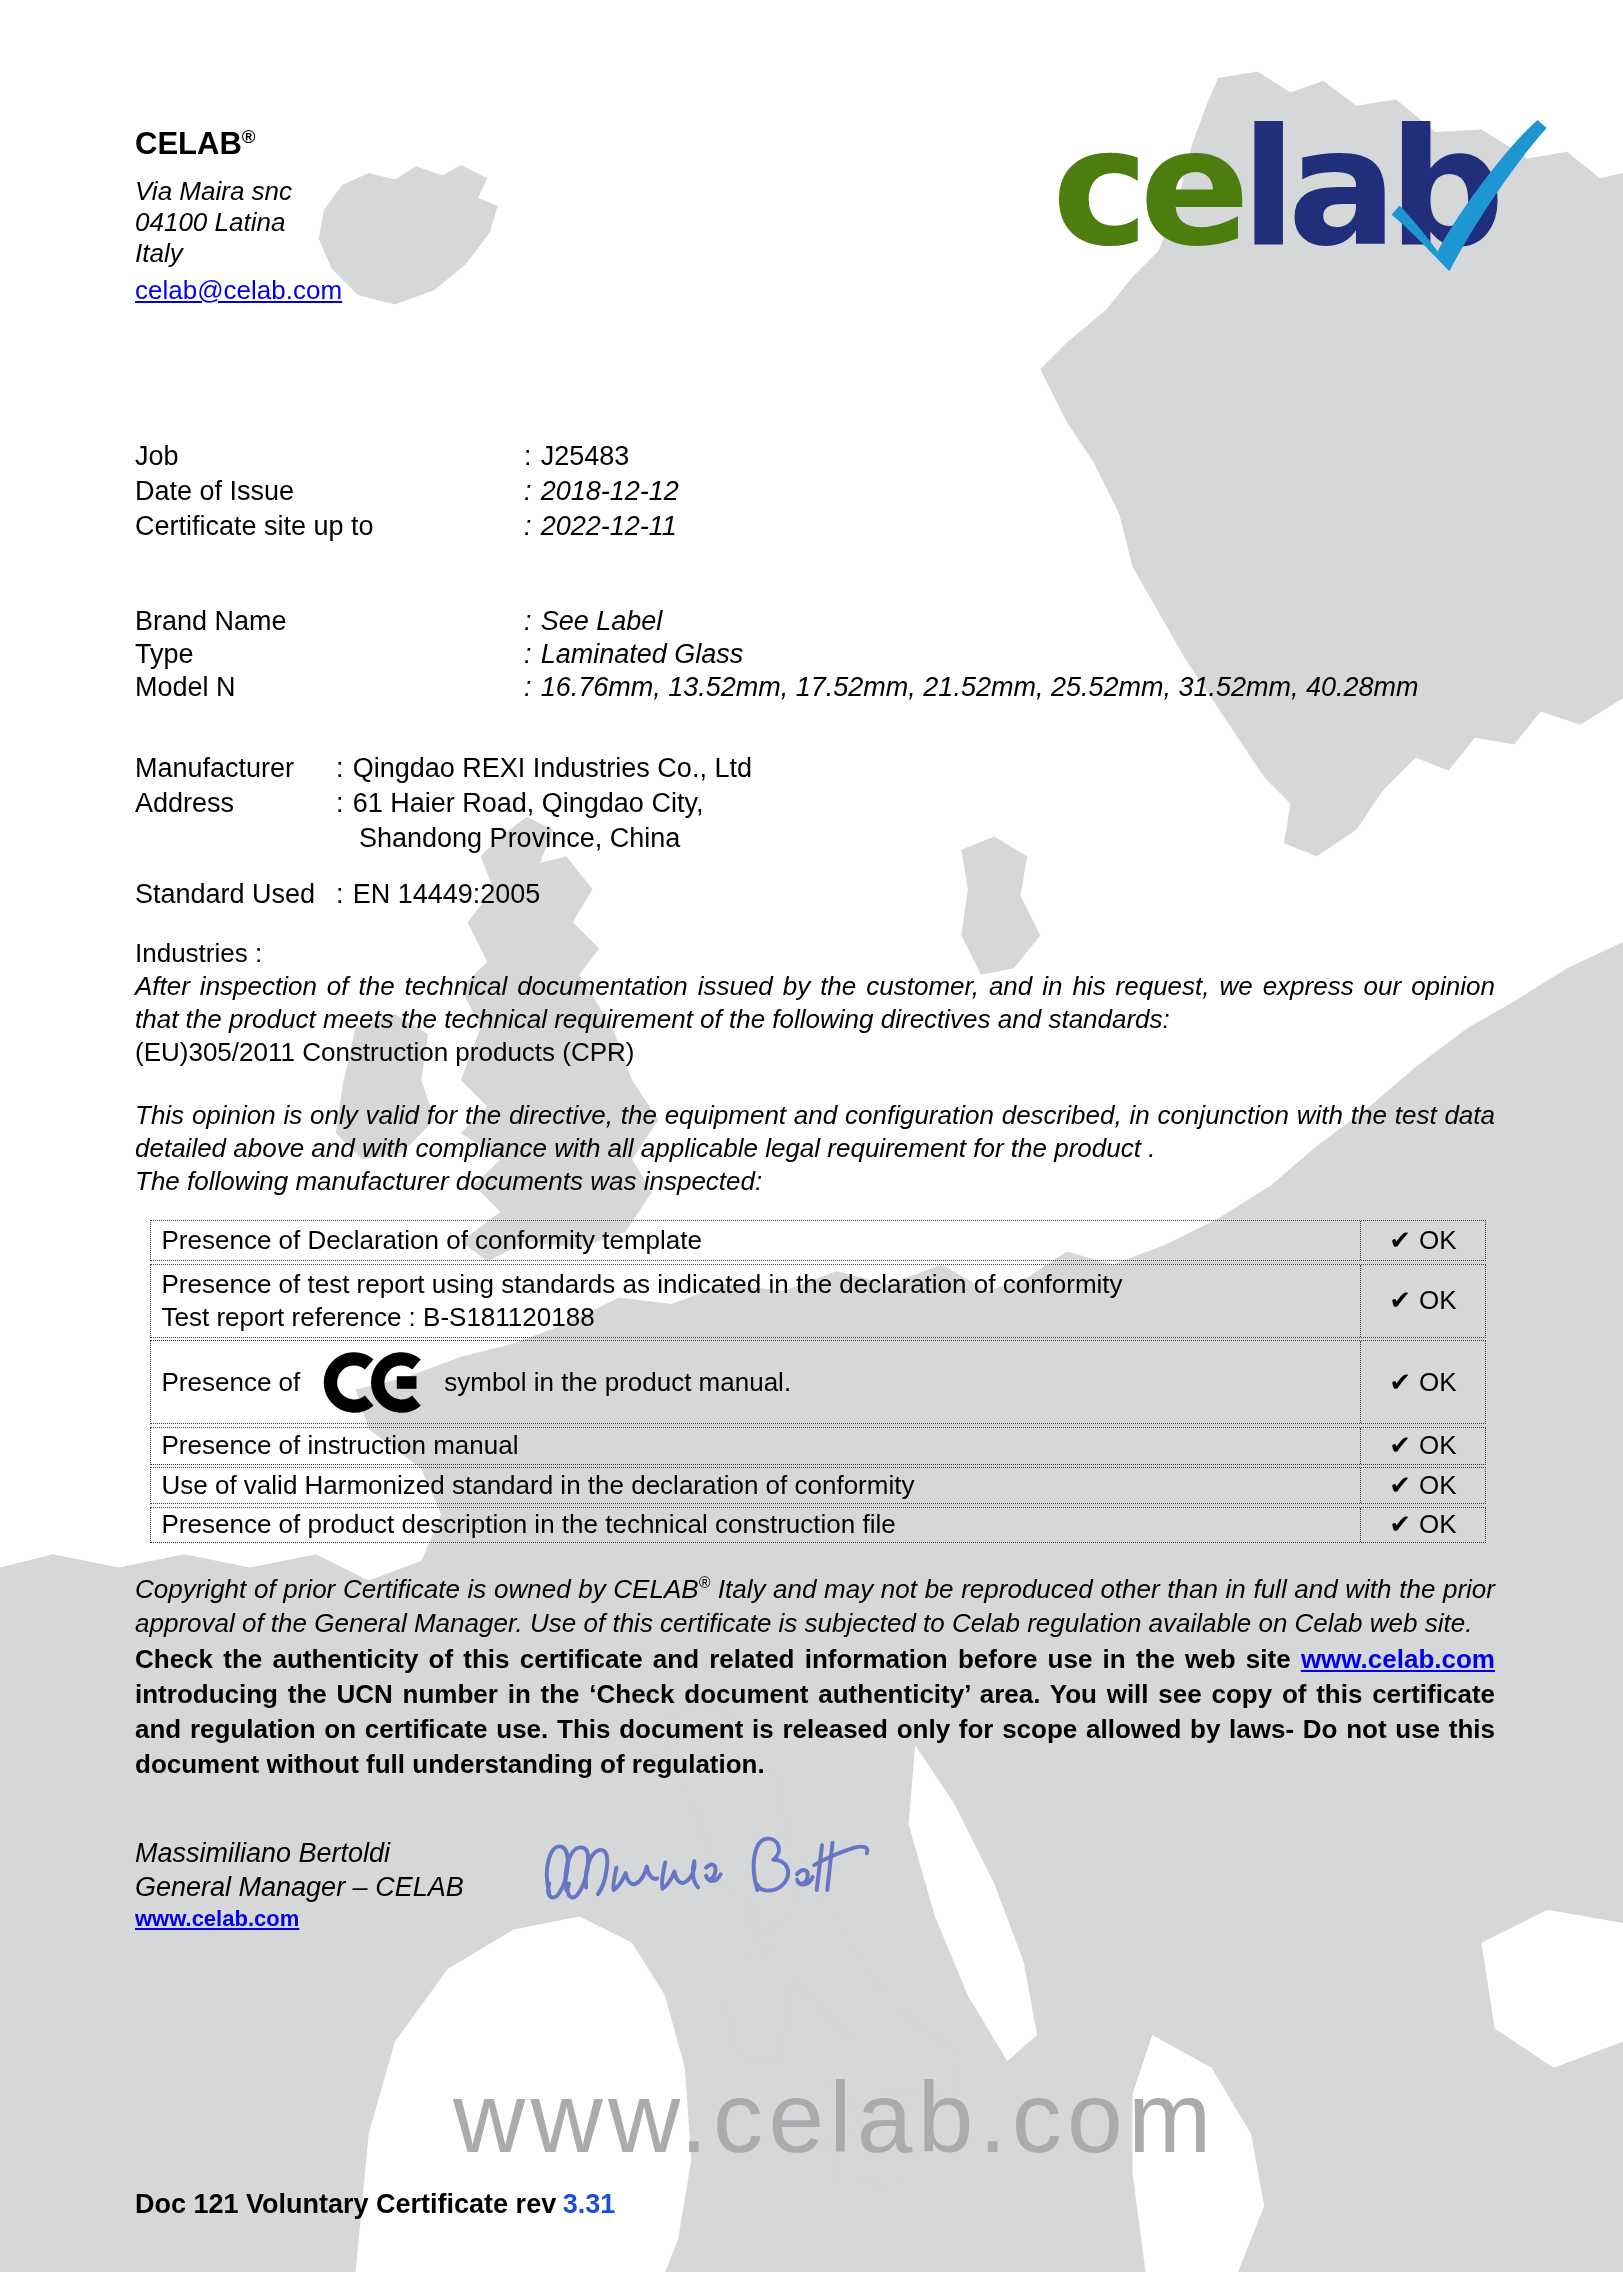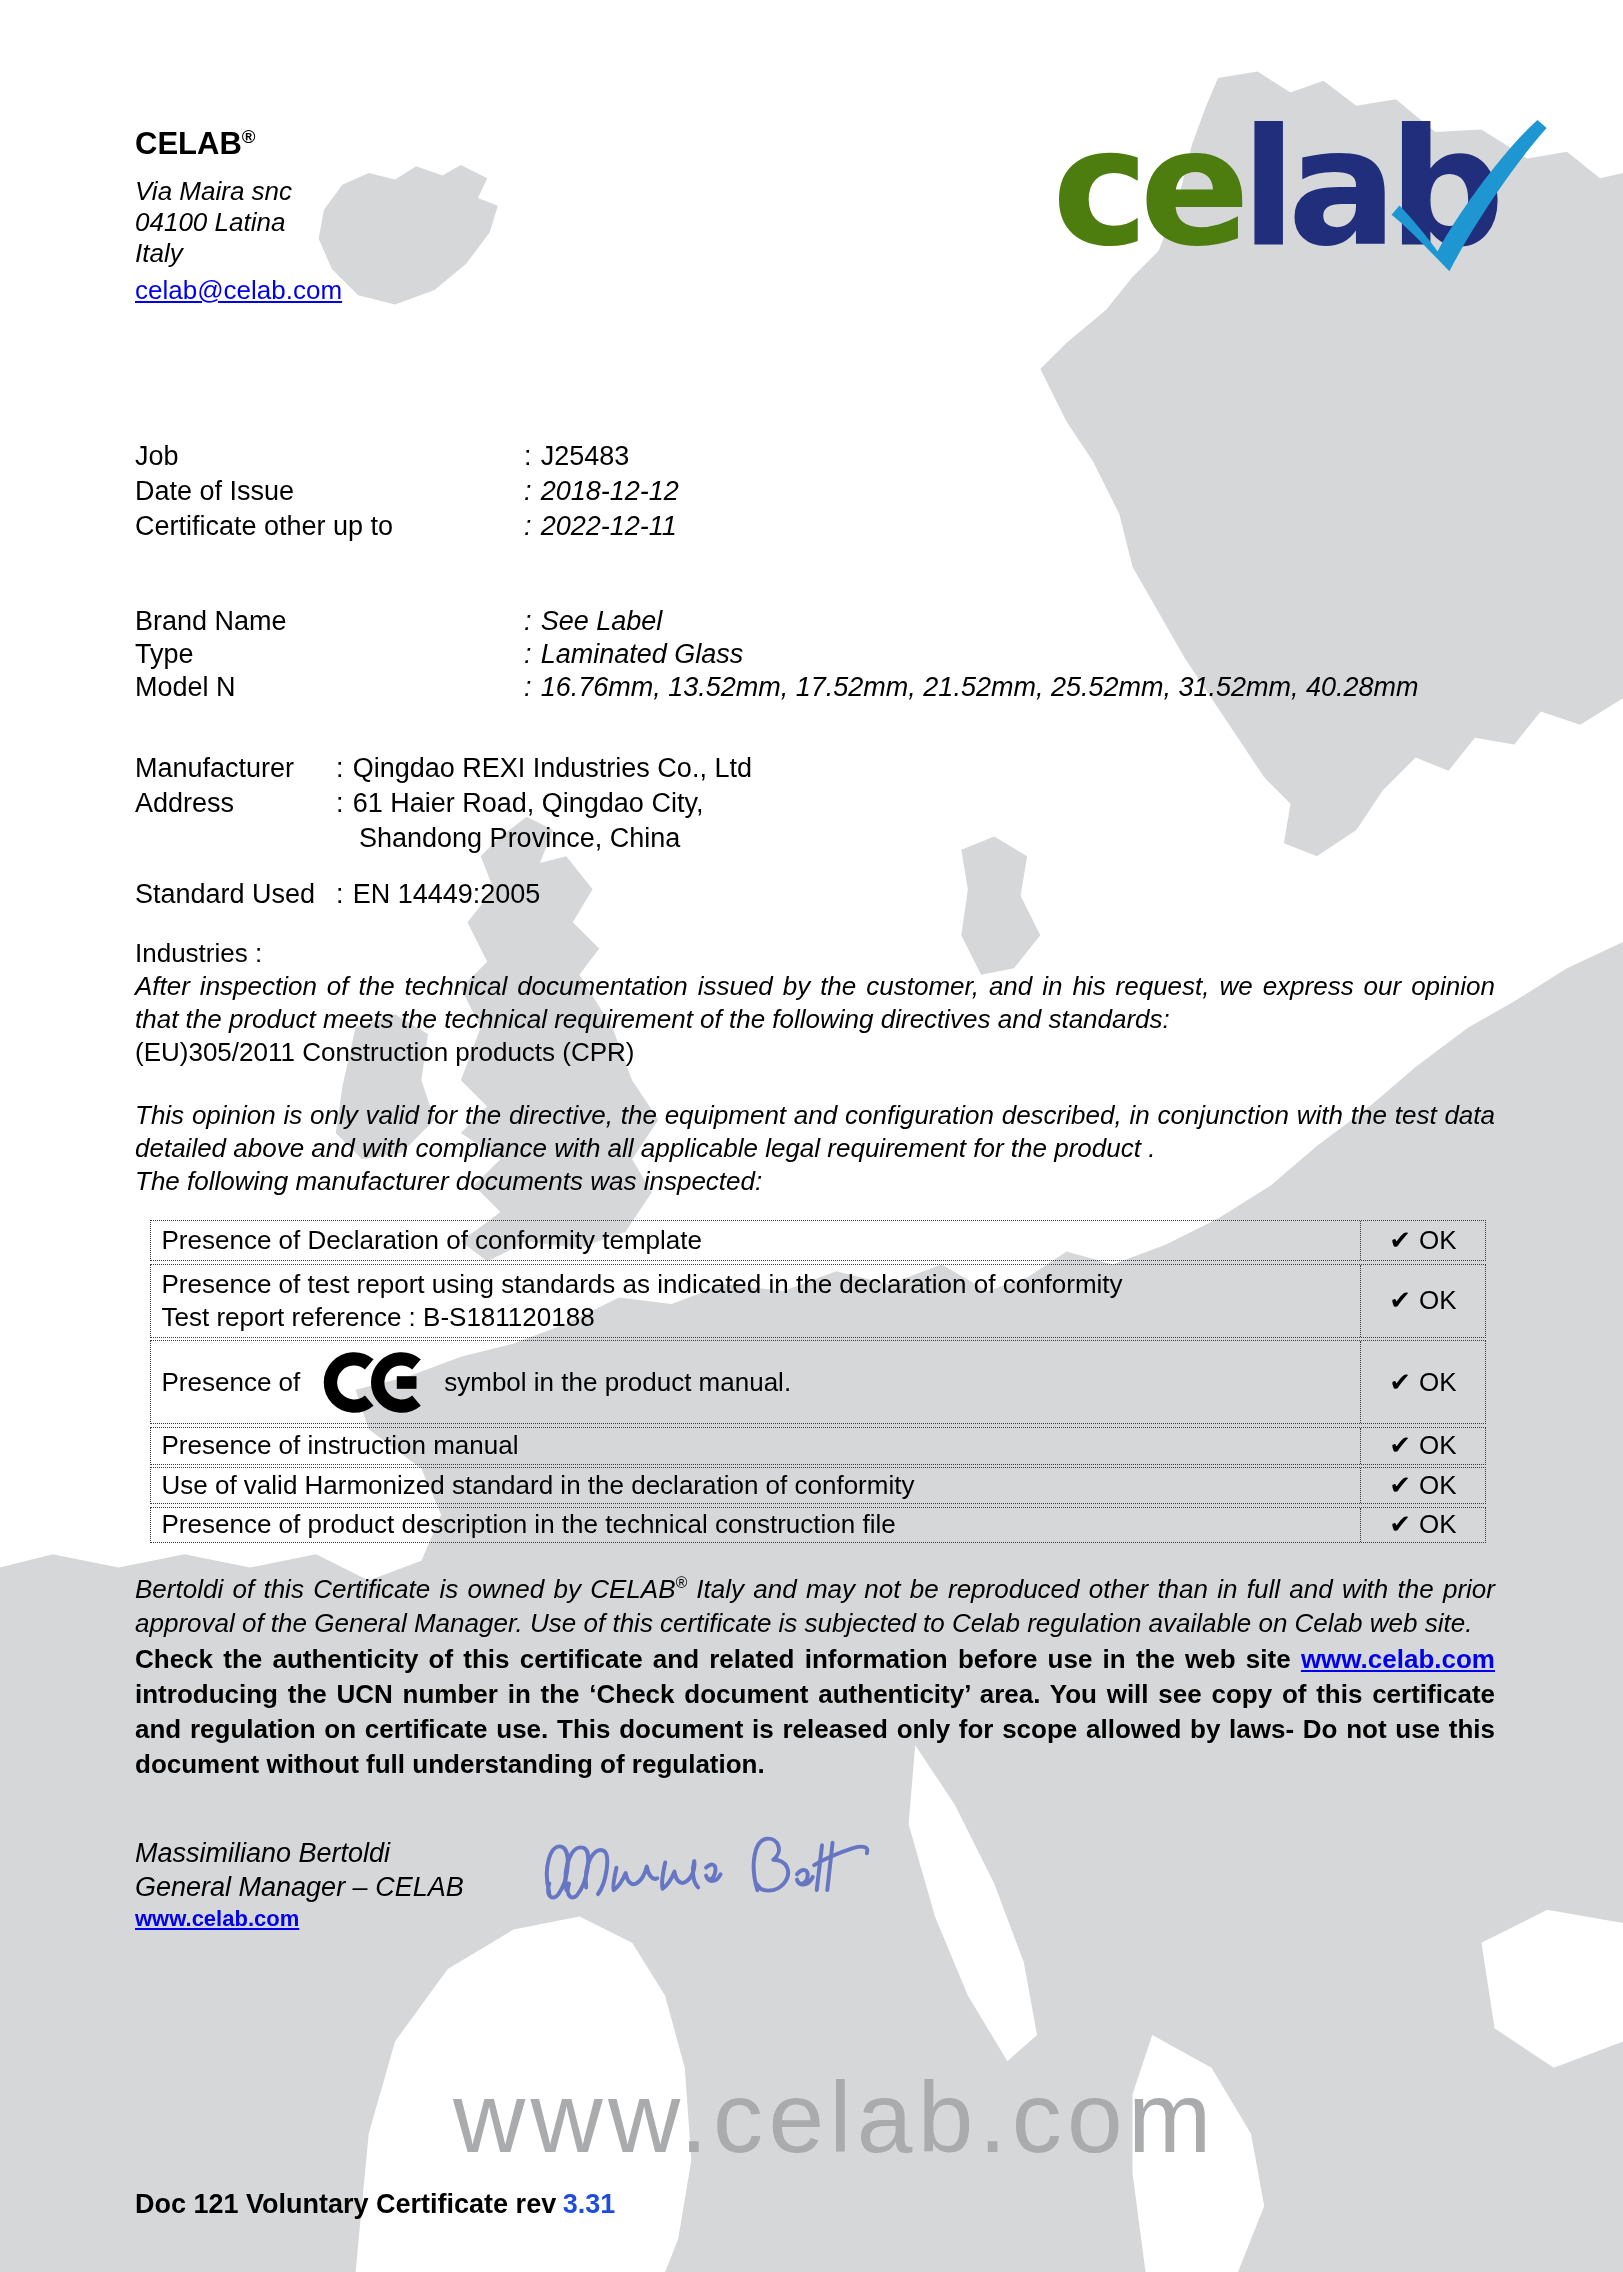--- a/index.html
+++ b/index.html
@@ -133,21 +133,21 @@
 
 
   <div class="abs layer details">
     <div class="drow">
       <span class="dlabel">Job</span><span class="dval"><span>:</span><span class="v">J25483</span></span>
     </div>
     <div class="drow">
       <span class="dlabel">Date of Issue</span><span class="dval ital"><span>:</span><span class="v">2018-12-12</span></span>
     </div>
     <div class="drow">
-      <span class="dlabel">Certificate other up to</span><span class="dval ital"><span>:</span><span class="v">2022-12-11</span></span>
+      <span class="dlabel">Certificate site up to</span><span class="dval ital"><span>:</span><span class="v">2022-12-11</span></span>
     </div>
   </div>
 
   <div class="abs layer product">
     <div class="prow">
       <span class="dlabel">Brand Name</span><span class="dval ital"><span>:</span><span class="v">See Label</span></span>
     </div>
     <div class="prow">
       <span class="dlabel">Type</span><span class="dval ital"><span>:</span><span class="v">Laminated Glass</span></span>
     </div>
@@ -233,21 +233,21 @@
       <div class="cl-text">Presence of product description in the technical construction file</div>
       <div class="cl-ok">
           <span>✔</span>
           <span>OK</span>
         </div>
     </div>
   </div>
 
   <div class="abs layer copy">
     <div class="it just">
-      <span>Bertoldi of this Certificate is owned by CELAB</span><sup>®</sup><span>  Italy and may not be reproduced other than in full and with the prior approval of the General Manager. Use of this certificate is subjected to Celab regulation available on Celab web site.</span>
+      <span>Copyright of prior Certificate is owned by CELAB</span><sup>®</sup><span>  Italy and may not be reproduced other than in full and with the prior approval of the General Manager. Use of this certificate is subjected to Celab regulation available on Celab web site.</span>
     </div>
     <div class="bd just">
       <span>Check the authenticity of this certificate and related information before use in the web site </span><a class="link">www.celab.com</a><span> introducing the UCN number in the ‘Check document authenticity’ area. You will see copy of this certificate and regulation on certificate use. This document is released only for scope allowed by laws- Do not use this document without full understanding of regulation.</span>
     </div>
   </div>
 
   <div class="abs layer sig">
     <div>Massimiliano Bertoldi</div>
     <div>General Manager – CELAB</div>
     <div class="sig-site"><a class="link">www.celab.com</a></div>

